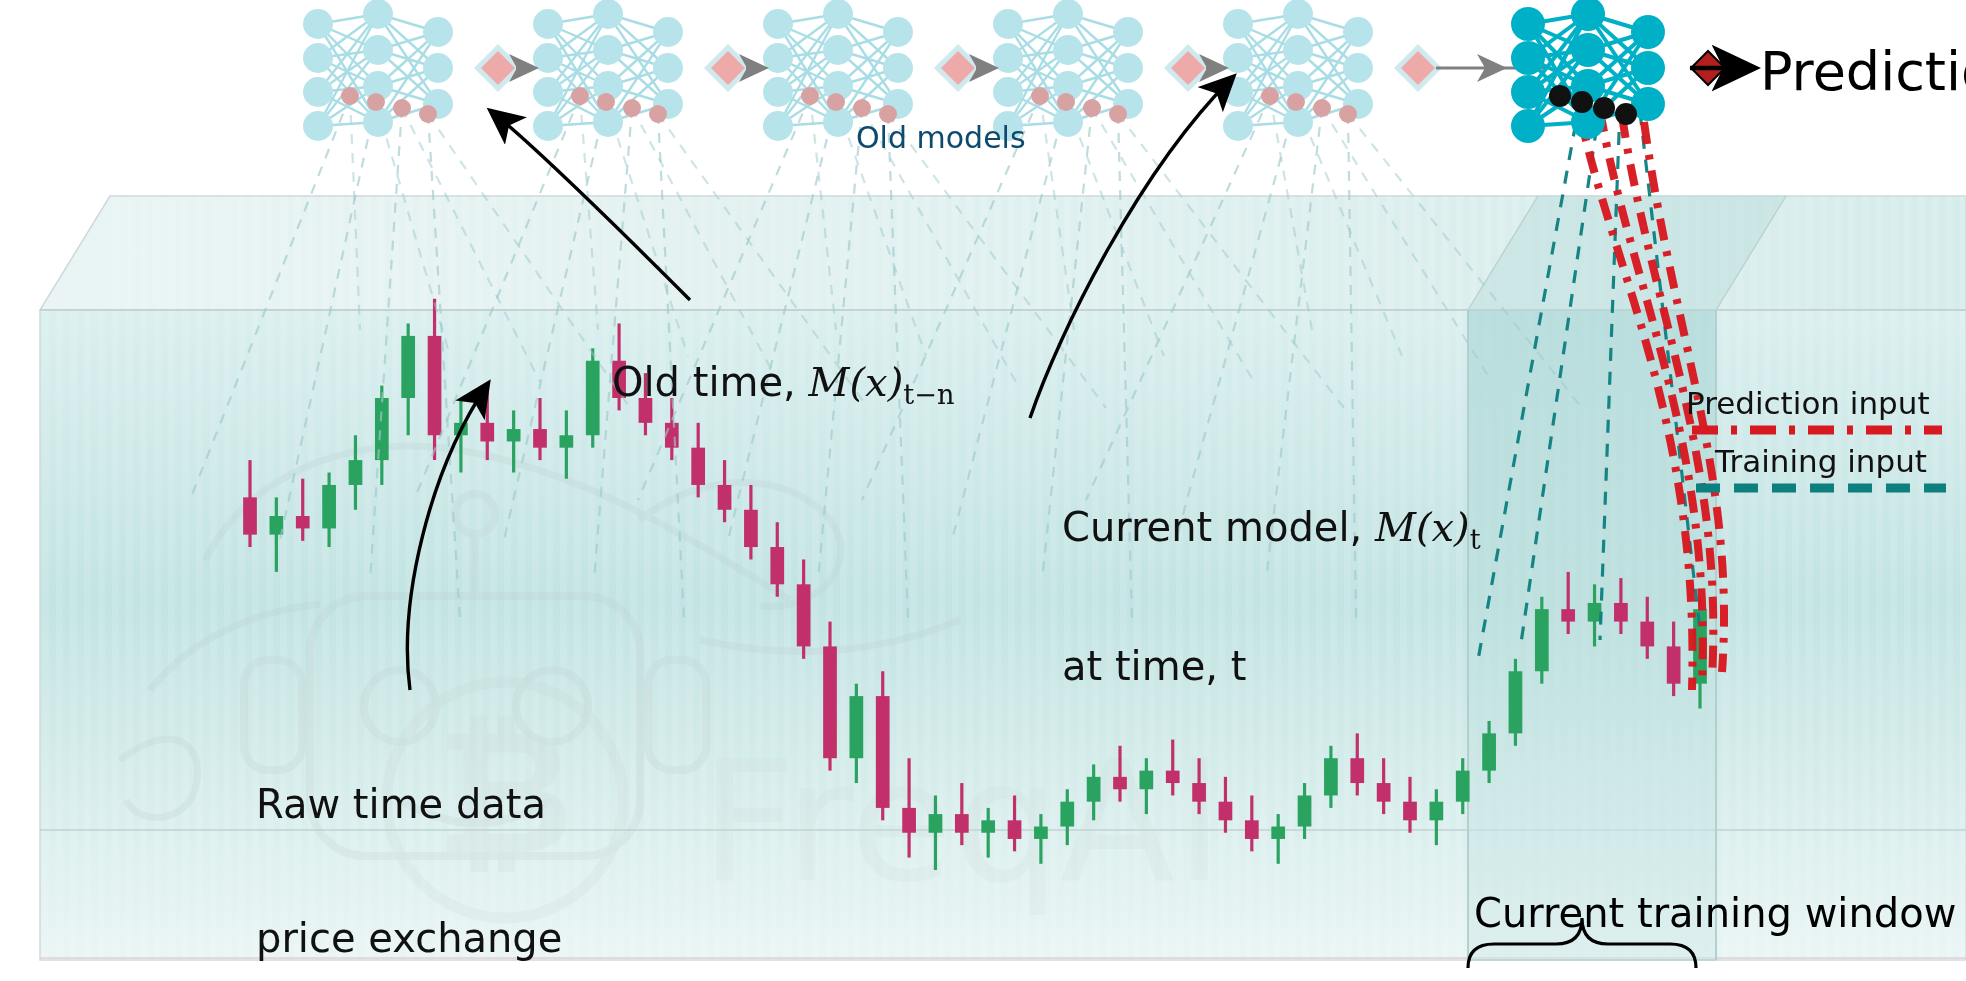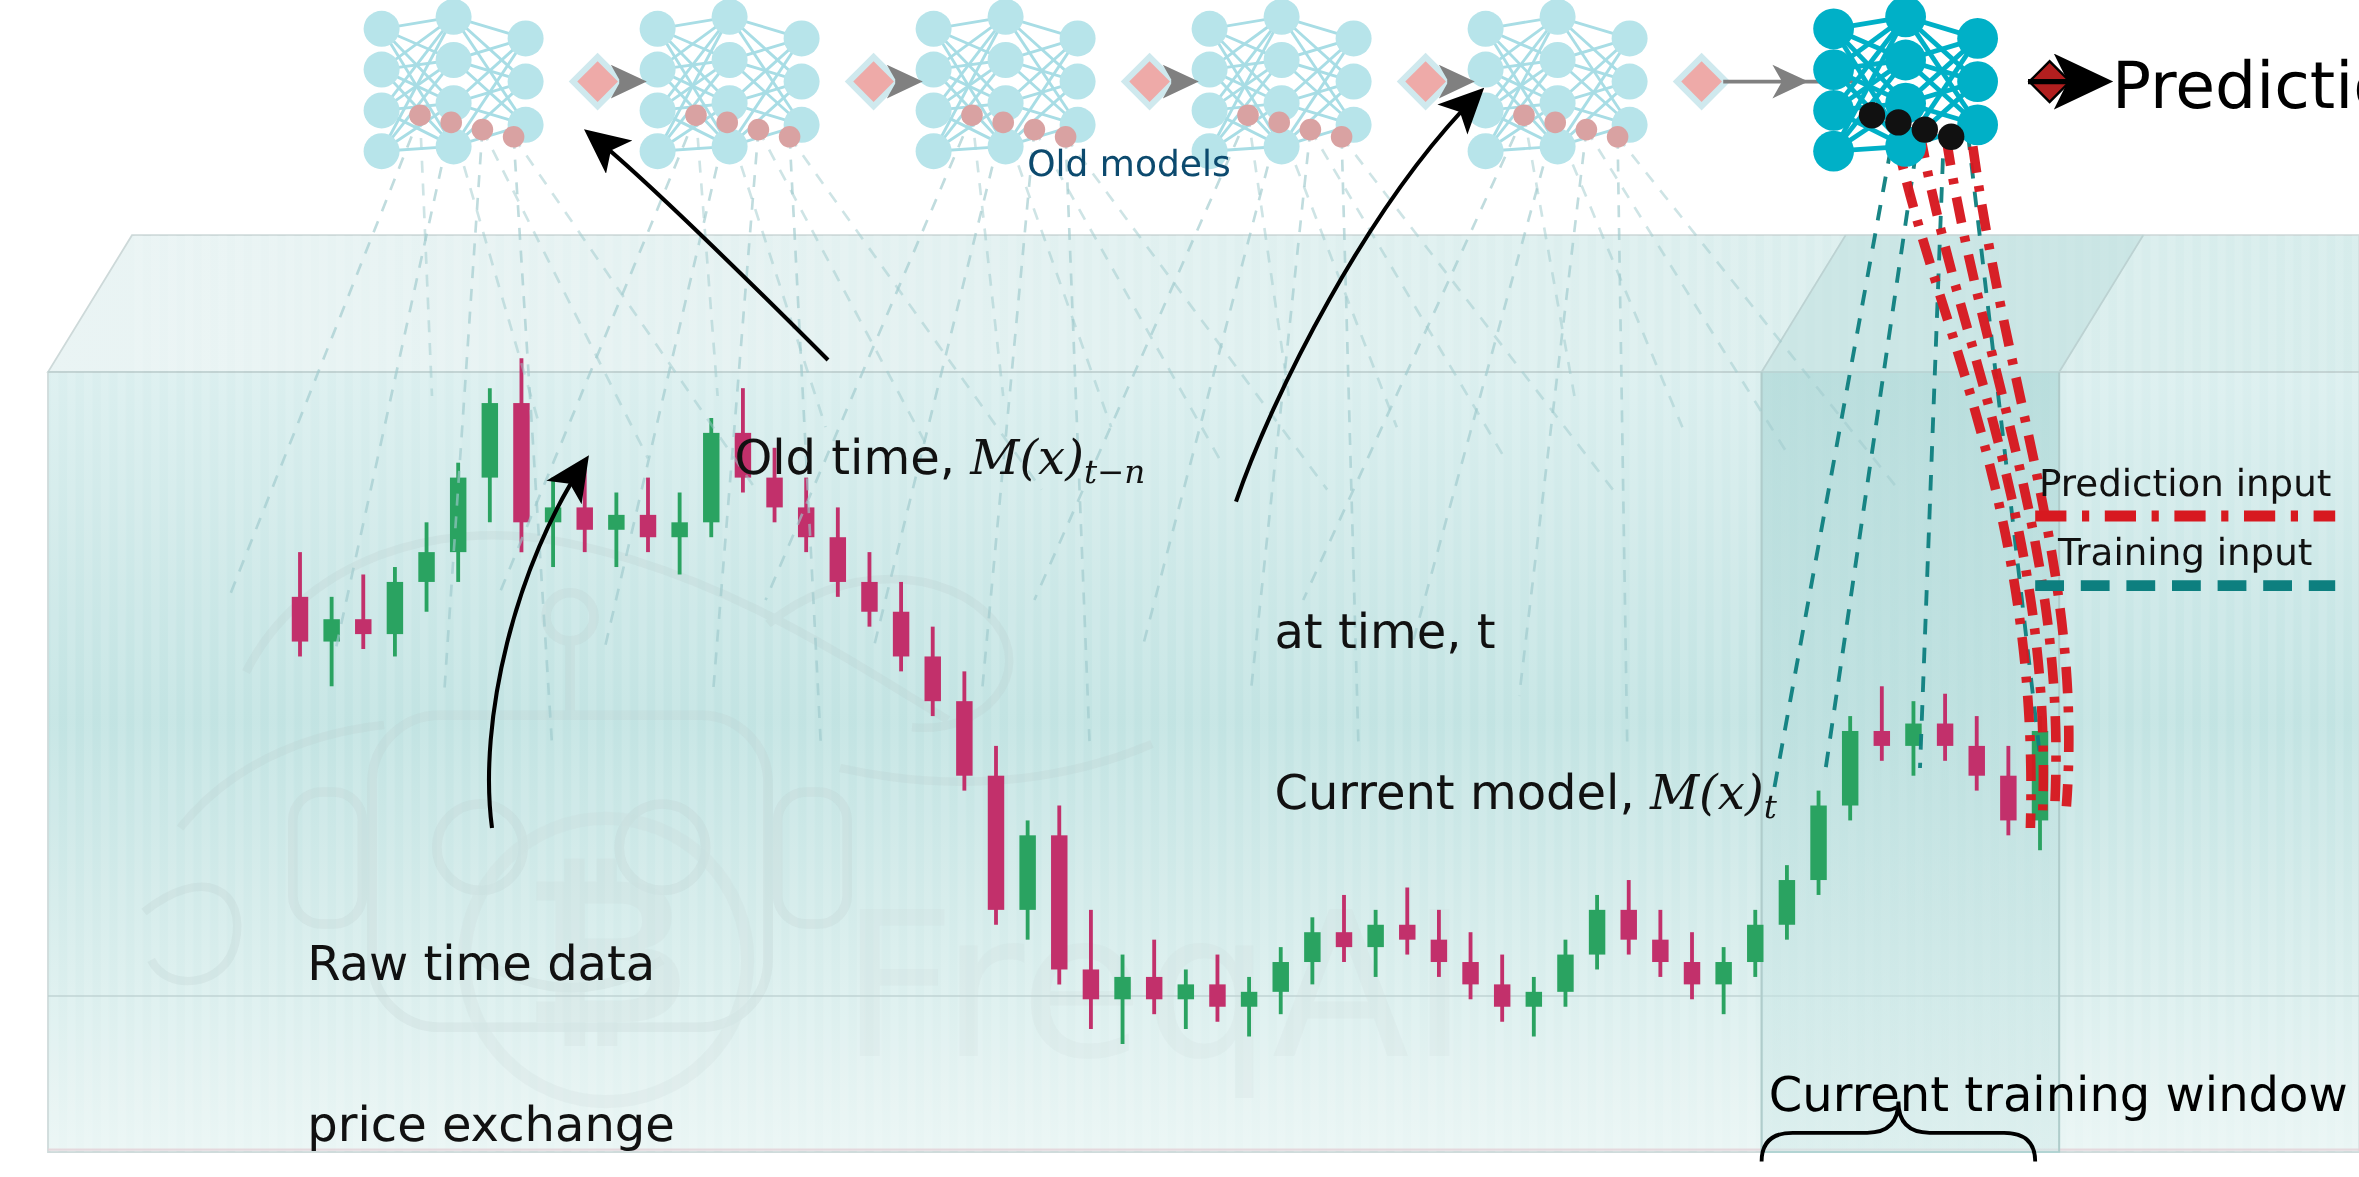--- a/index.html
+++ b/index.html
@@ -2,21 +2,21 @@
 <html><head>
 <meta charset="utf-8">
 <style>
   html,body{margin:0;padding:0;background:#ffffff;}
   body{width:1966px;height:981px;overflow:hidden;font-family:"DejaVu Sans",sans-serif;}
   #stage{position:relative;width:1966px;height:981px;background:#fff;}
   svg.layer{position:absolute;left:0;top:0;width:1966px;height:981px;}
   .txt{position:absolute;white-space:pre;color:#000;}
   .lbl-annot{font-family:"DejaVu Sans",sans-serif;font-size:40px;line-height:1.12;color:#111;}
   .mathspan{font-family:"DejaVu Serif",serif;font-style:italic;}
-  .sub{font-size:0.68em;vertical-align:-0.28em;font-family:"DejaVu Serif",serif;font-style:italic;}
+  .sub{font-size:0.68em;vertical-align:-0.28em;font-family:"DejaVu Serif",serif;}
   .legend-txt{font-size:31px;color:#111;font-family:"DejaVu Sans",sans-serif;}
   #oldmodels{font-size:30px;color:#0c4a6e;}
   #prediction-label{font-size:54px;color:#000;}
   #ctw{font-size:40px;color:#000;}
 </style>
 </head>
 <body>
 
 <div id="stage">
 
@@ -679,35 +679,35 @@
     <path d="M1468,968 q0,-24 26,-24 h62 q26,0 26,-26 q0,26 26,26 h62 q26,0 26,24" fill="none" stroke="#000" stroke-width="3.2"></path>
   </svg>
 
   <div class="txt" id="oldmodels" style="left:856px; top:120px;">Old models</div>
 
   <div class="txt lbl-annot" style="left:612px; top:270px;">
     <div><span>Old time, </span><span class="mathspan">M</span><span class="mathspan">(x)</span><span class="sub">t−n</span></div>
   </div>
 
   <div class="txt lbl-annot" style="left:1062px; top:415px;">
+    <div><span>Current model, </span><span class="mathspan">M</span><span class="mathspan">(x)</span><span class="sub">t</span></div>
     <div>at time, t</div>
-    <div><span>Current model, </span><span class="mathspan">M</span><span class="mathspan">(x)</span><span class="sub">t</span></div>
   </div>
 
   <div class="txt lbl-annot" style="left:256px; top:692px;">
     <div>Raw time data</div>
     <div>price exchange</div>
   </div>
 
   <div class="txt" id="prediction-label" style="left:1760px; top:40px;">Prediction</div>
 
   <div class="txt" id="ctw" style="left:1474px; top:890px;">Current training window</div>
 
   <div style="position:absolute; left:1686px; top:385px; width:270px;">
-    <div style="text-align:center;">
+    <div style="">
       <div class="legend-txt">Prediction input</div>
       <svg width="262" height="18">
         <line x1="6" y1="9" x2="256" y2="9" stroke="#d71920" stroke-width="9" stroke-dasharray="26 13 6 13"></line>
       </svg>
     </div>
     <div style="text-align:center; ">
       <div class="legend-txt">Training input</div>
       <svg width="262" height="18">
         <line x1="6" y1="9" x2="256" y2="9" stroke="#0d7f7f" stroke-width="9" stroke-dasharray="24 14"></line>
       </svg>

